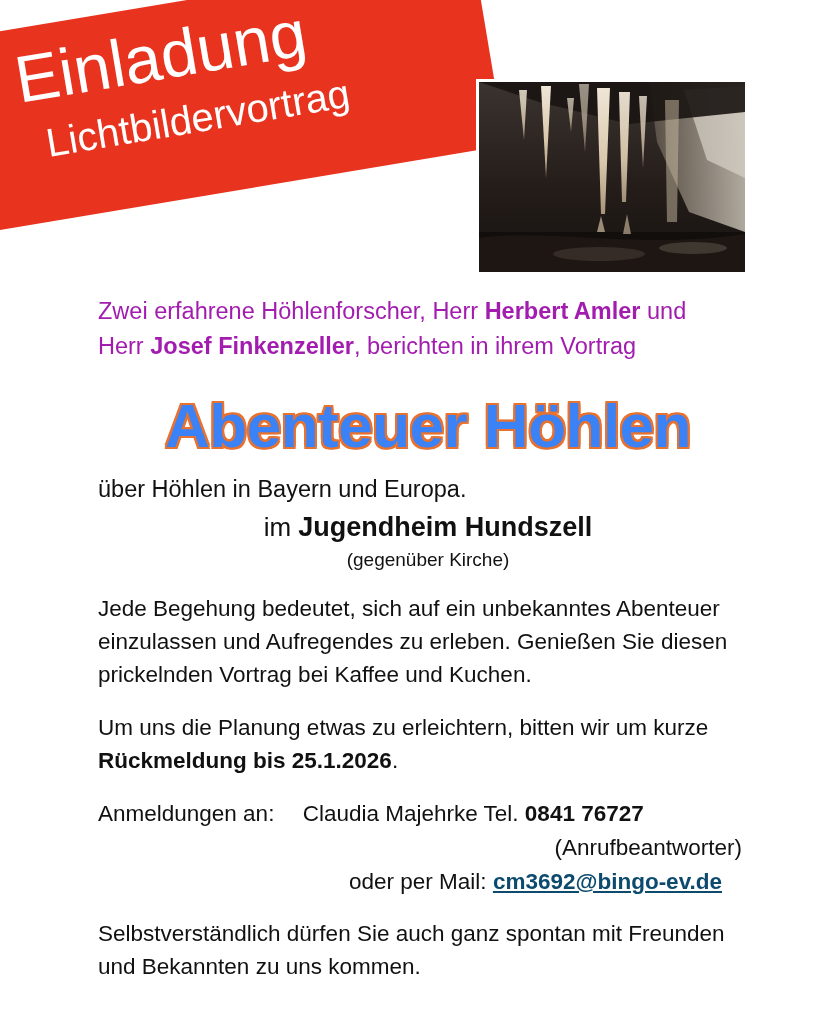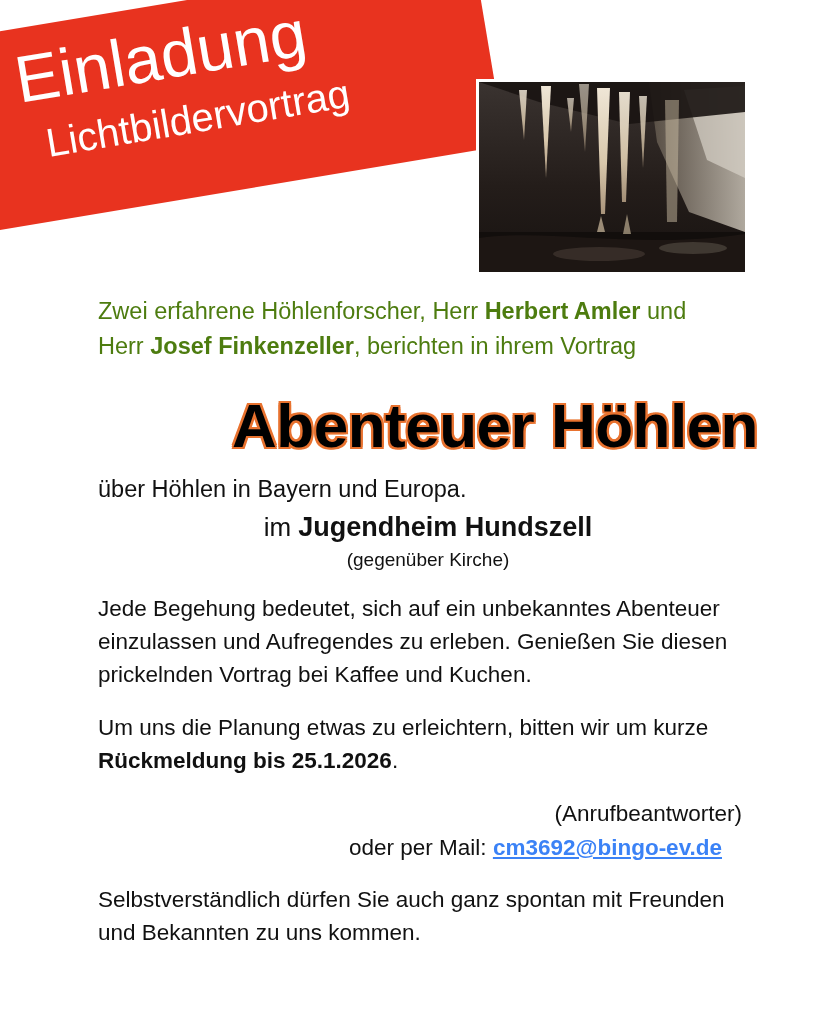--- a/index.html
+++ b/index.html
@@ -72,32 +72,32 @@
   
   .body-text {
     position: absolute;
     left: 98px;
     top: 294px;
     width: 660px;
   }
   .line {
     font-size: 23.5px;
     line-height: 35px;
-    color: #4d7c0f;
+    color: #a21caf;
   }
   .line b { font-weight: 700; }
 
   .headline {
     margin-top: 26px;
     margin-bottom: 10px;
-    text-align: right;
+    text-align: center;
     font-size: 62px;
     line-height: 72px;
     font-weight: 700;
-    color: #000000;
+    color: #3b82f6;
     letter-spacing: -0.5px;
     text-shadow:
        2px 0 0 #e8722f,
       -2px 0 0 #e8722f,
        0 2px 0 #e8722f,
        0 -2px 0 #e8722f,
        2px 2px 0 #e8722f,
       -2px 2px 0 #e8722f,
        2px -2px 0 #e8722f,
       -2px -2px 0 #e8722f;
@@ -159,21 +159,21 @@
   .contact .indent1 { padding-left: 22px; }
   .contact .rightish {
     text-align: right;
     padding-right: 16px;
   }
   .contact .mailline {
     text-align: right;
     padding-right: 36px;
   }
   a.mail {
-    color: #3b82f6;
+    color: #0c4a6e;
     font-weight: 700;
   }
   .closing {
     margin-top: 18px;
     font-size: 22.5px;
     line-height: 33px;
   }
 </style>
 </head>
 <body>
@@ -249,20 +249,24 @@
     </div>
     <div class="note">(gegenüber Kirche)</div>
 
     <div class="para">Jede Begehung bedeutet, sich auf ein unbekanntes Abenteuer einzulassen und Aufregendes zu erleben. Genießen Sie diesen prickelnden Vortrag bei Kaffee und Kuchen.</div>
 
     <div class="para tight">
       <span>Um uns die Planung etwas zu erleichtern, bitten wir um kurze </span><b>Rückmeldung bis 25.1.2026</b><span>.</span>
     </div>
 
     <div class="contact">
+      <div>
+        <span>Anmeldungen an:</span>
+        <span class="indent1">Claudia Majehrke Tel. </span><b>0841 76727</b>
+      </div>
       <div class="rightish">(Anrufbeantworter)</div>
       <div class="mailline">
         <span>oder per Mail:</span>
         <a class="mail" href="#">cm3692@bingo-ev.de</a>
       </div>
     </div>
 
     <div class="closing">Selbstverständlich dürfen Sie auch ganz spontan mit Freunden und Bekannten zu uns kommen.</div>
   </div>
 </div>

